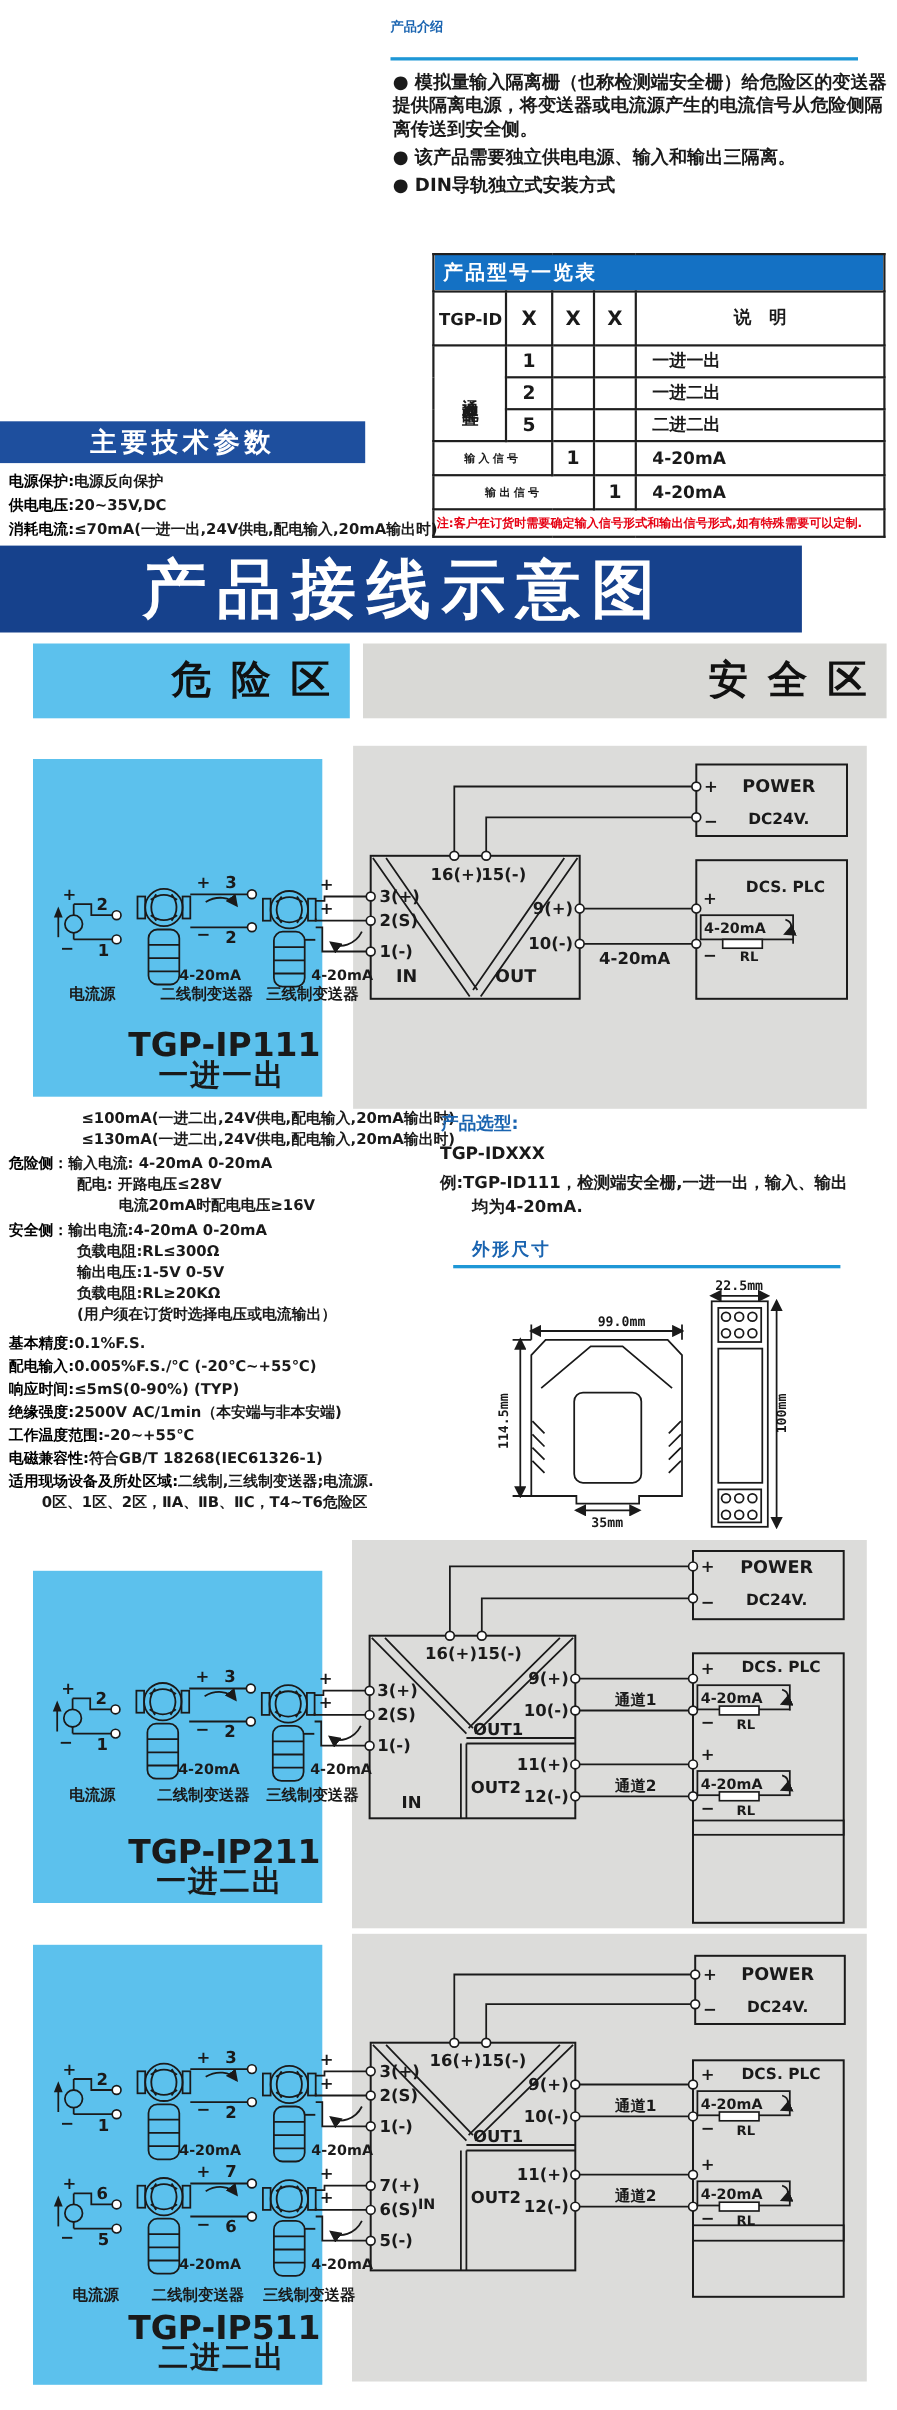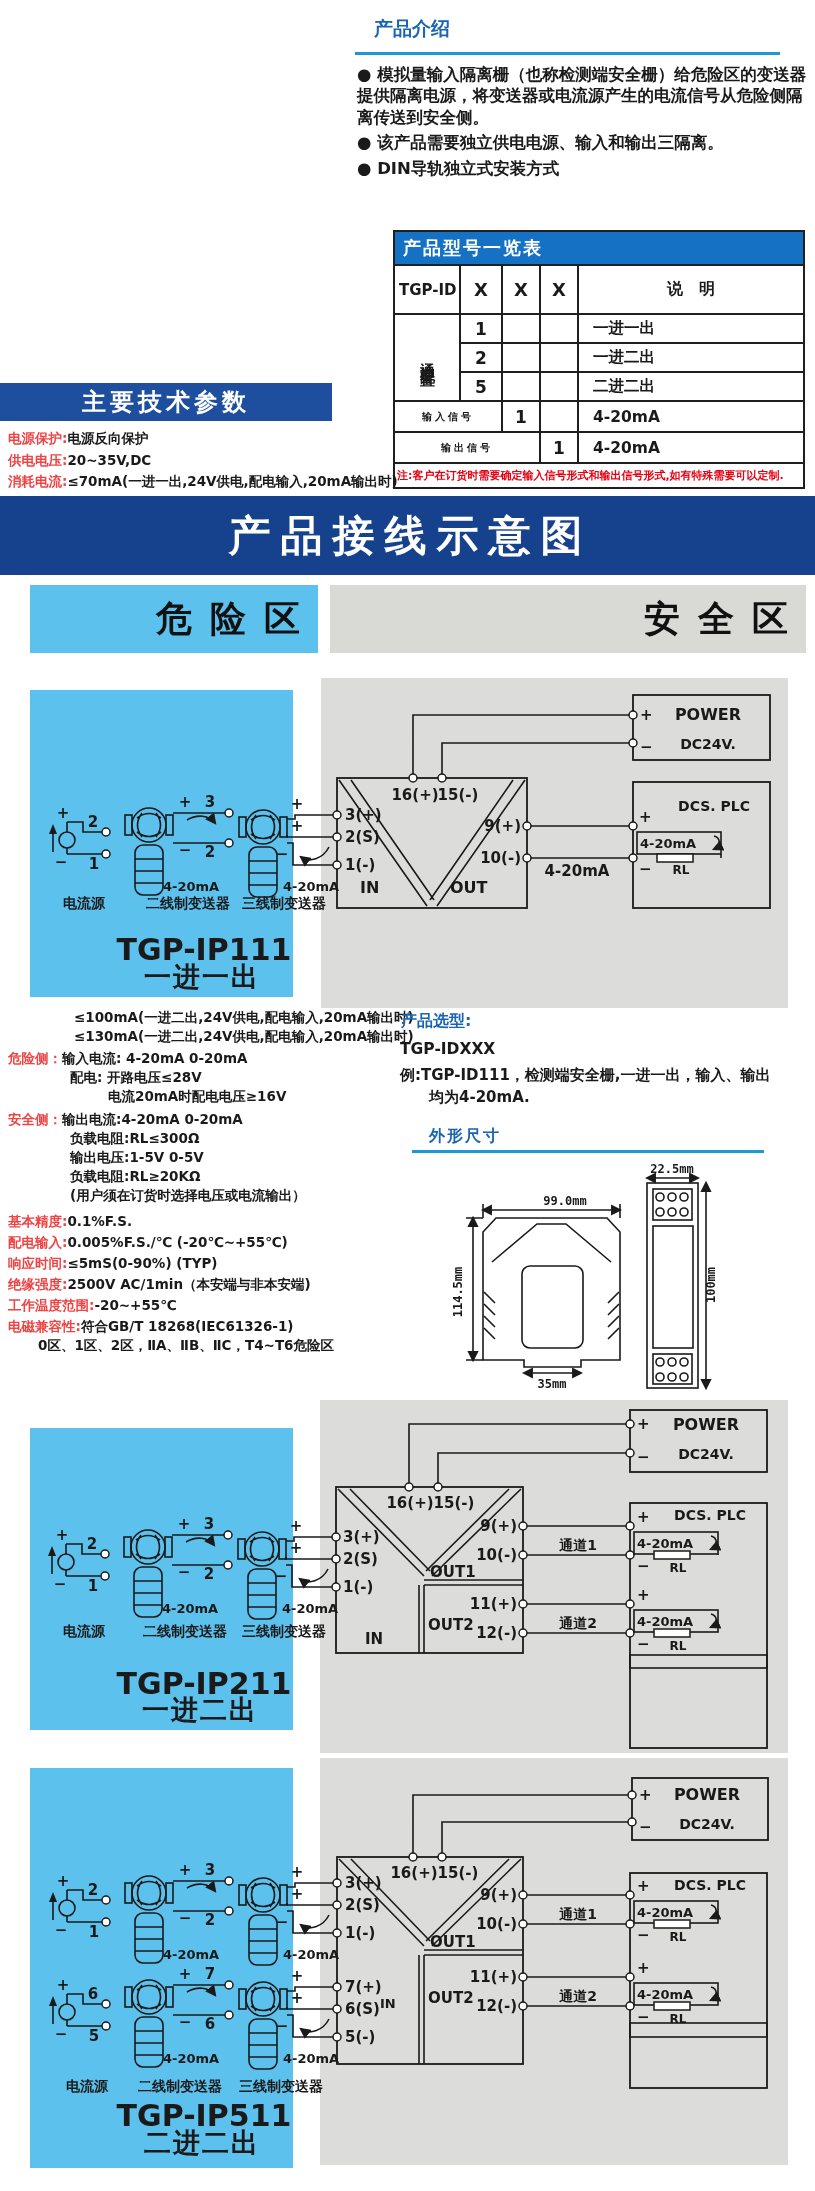--- a/index.html
+++ b/index.html
@@ -1,21 +1,21 @@
 <!DOCTYPE html>
 <html><head>
 <meta charset="utf-8">
 <style>
   html,body{margin:0;padding:0;background:#fff;}
   body{font-family:"DejaVu Sans","Liberation Sans",sans-serif;color:#1a1a1a;}
   #page{position:relative;width:815px;height:2191px;background:#fff;overflow:hidden;}
   .abs{position:absolute;}
   .b{font-weight:bold;}
   .blue-t{color:#1a64b0;font-weight:bold;}
-  .cy{color:#ef4444;font-weight:bold;}
+  .cy{color:#000000;font-weight:bold;}
   .rule{background:#1e97d6;height:3px;}
   .banner-sm{background:#1e4f9e;color:#fff;font-weight:bold;text-align:center;}
   .banner-big{background:#16418c;color:#fff;font-weight:bold;text-align:center;}
   .zone{font-weight:bold;text-align:right;font-size:36px;letter-spacing:18px;padding-left:18px;line-height:68px;color:#111;}
   .panel-blue{background:#5cc1ed;}
   .panel-gray{background:#dcdcda;}
   .sline{font-size:13.5px;font-weight:bold;line-height:19px;white-space:nowrap;}
   .tline{font-size:13.5px;font-weight:bold;line-height:21.5px;white-space:nowrap;}
   .bullets p{margin:0;font-size:16.5px;font-weight:bold;line-height:21.4px;}
   .bullets p+p{margin-top:4px;}
@@ -116,21 +116,21 @@
           <use href="#inset-shapes"></use>
           <use href="#inset-labels-a"></use>
         </g>
       <g id="inset-b">
           <use href="#inset-shapes"></use>
           <use href="#inset-labels-b"></use>
         </g>
     </defs>
   </svg>
 
-  <span class="abs blue-t" style="left:374px;top:16px;font-size:19px;">产品介绍</span>
+  <span class="abs blue-t" style="left:355px;top:16px;font-size:12px;">产品介绍</span>
   <div class="abs rule" style="left:355px;top:52px;width:425px;"></div>
   <div class="abs bullets" style="left:357px;top:64px;width:452px;">
     <p>● 模拟量输入隔离栅（也称检测端安全栅）给危险区的变送器提供隔离电源，将变送器或电流源产生的电流信号从危险侧隔离传送到安全侧。</p>
     <p>● 该产品需要独立供电电源、输入和输出三隔离。</p>
     <p>● DIN导轨独立式安装方式</p>
   </div>
 
   <table class="model abs" style="left:393px;top:230px;">
     <colgroup>
         <col style="width:66px">
@@ -186,21 +186,21 @@
   </tbody>
     </table>
 
   <div class="abs banner-sm" style="left:0;top:383px;width:332px;height:38px;font-size:24px;line-height:38px;letter-spacing:4px;">主要技术参数</div>
   <div class="abs" style="left:8px;top:428px;">
     <div class="tline"><span class="cy">电源保护:</span><span>电源反向保护</span></div>
     <div class="tline"><span class="cy">供电电压:</span><span>20~35V,DC</span></div>
     <div class="tline"><span class="cy">消耗电流:</span><span>≤70mA(一进一出,24V供电,配电输入,20mA输出时)</span></div>
   </div>
 
-  <div class="abs banner-big" style="left:0;top:496px;width:815px;height:79px;font-size:42px;line-height:79px;letter-spacing:10px;padding-left:6px;box-sizing:border-box;">产品接线示意图</div>
+  <div class="abs banner-big" style="left:0;top:496px;width:729px;height:79px;font-size:58px;line-height:79px;letter-spacing:10px;padding-left:6px;box-sizing:border-box;">产品接线示意图</div>
   <div class="abs zone panel-blue" style="left:30px;top:585px;width:270px;height:68px;">危险区</div>
   <div class="abs zone" style="left:330px;top:585px;width:458px;height:68px;background:#d9d9d6;">安全区</div>
 
   <div class="abs panel-gray" style="left:321px;top:678px;width:467px;height:330px;"></div>
   <div class="abs panel-blue" style="left:30px;top:690px;width:263px;height:307px;"></div>
   <svg class="abs" style="left:0;top:678px;" width="815" height="332">
     <use href="#inset-a" transform="translate(337,137)"></use>
     <rect x="337" y="100" width="190" height="130" class="boxl"></rect>
     <path class="wire" d="M339,102 L427,228 M351,102 L434,222 M525,102 L437,228 M513,102 L430,222"></path>
     <path class="wire" d="M413,100 V37 H633 M442,100 V65 H633 M527,148 H633 M527,180 H633"></path>
@@ -257,20 +257,21 @@
     <div class="sline" style="padding-left:62px;"><span class="cy"></span><span>负载电阻:RL≤300Ω</span></div>
     <div class="sline" style="padding-left:62px;"><span class="cy"></span><span>输出电压:1-5V  0-5V</span></div>
     <div class="sline" style="padding-left:62px;"><span class="cy"></span><span>负载电阻:RL≥20KΩ</span></div>
     <div class="sline" style="padding-left:62px;"><span class="cy"></span><span>(用户须在订货时选择电压或电流输出）</span></div>
     <div class="sline" style="margin-top:7px;"><span class="cy">基本精度:</span><span>0.1%F.S.</span></div>
     <div class="sline" style="margin-top:2px;"><span class="cy">配电输入:</span><span>0.005%F.S./℃ (-20℃~+55℃)</span></div>
     <div class="sline" style="margin-top:2px;"><span class="cy">响应时间:</span><span>≤5mS(0-90%) (TYP)</span></div>
     <div class="sline" style="margin-top:2px;"><span class="cy">绝缘强度:</span><span>2500V AC/1min（本安端与非本安端)</span></div>
     <div class="sline" style="margin-top:2px;"><span class="cy">工作温度范围:</span><span>-20~+55℃</span></div>
     <div class="sline" style="margin-top:2px;"><span class="cy">电磁兼容性:</span><span>符合GB/T 18268(IEC61326-1)</span></div>
+    <div class="sline" style="margin-top:2px;"><span class="cy">适用现场设备及所处区域:</span><span>二线制,三线制变送器;电流源.</span></div>
     <div class="sline" style="padding-left:30px;"><span class="cy"></span><span>0区、1区、2区，ⅡA、ⅡB、ⅡC，T4~T6危险区</span></div>
   </div>
 
   <span class="abs" style="left:401px;top:1011px;font-size:16px;color:#1a64b0;font-weight:bold;">产品选型:</span>
   <span class="abs b" style="left:400px;top:1040px;font-size:15.5px;">TGP-IDXXX</span>
   <span class="abs b" style="left:400px;top:1066px;font-size:15px;">例:TGP-ID111，检测端安全栅,一进一出，输入、输出</span>
   <span class="abs b" style="left:429px;top:1088px;font-size:15px;">均为4-20mA.</span>
   <span class="abs blue-t" style="left:429px;top:1126px;font-size:16px;letter-spacing:2px;">外形尺寸</span>
   <div class="abs rule" style="left:412px;top:1150px;width:352px;"></div>
 

